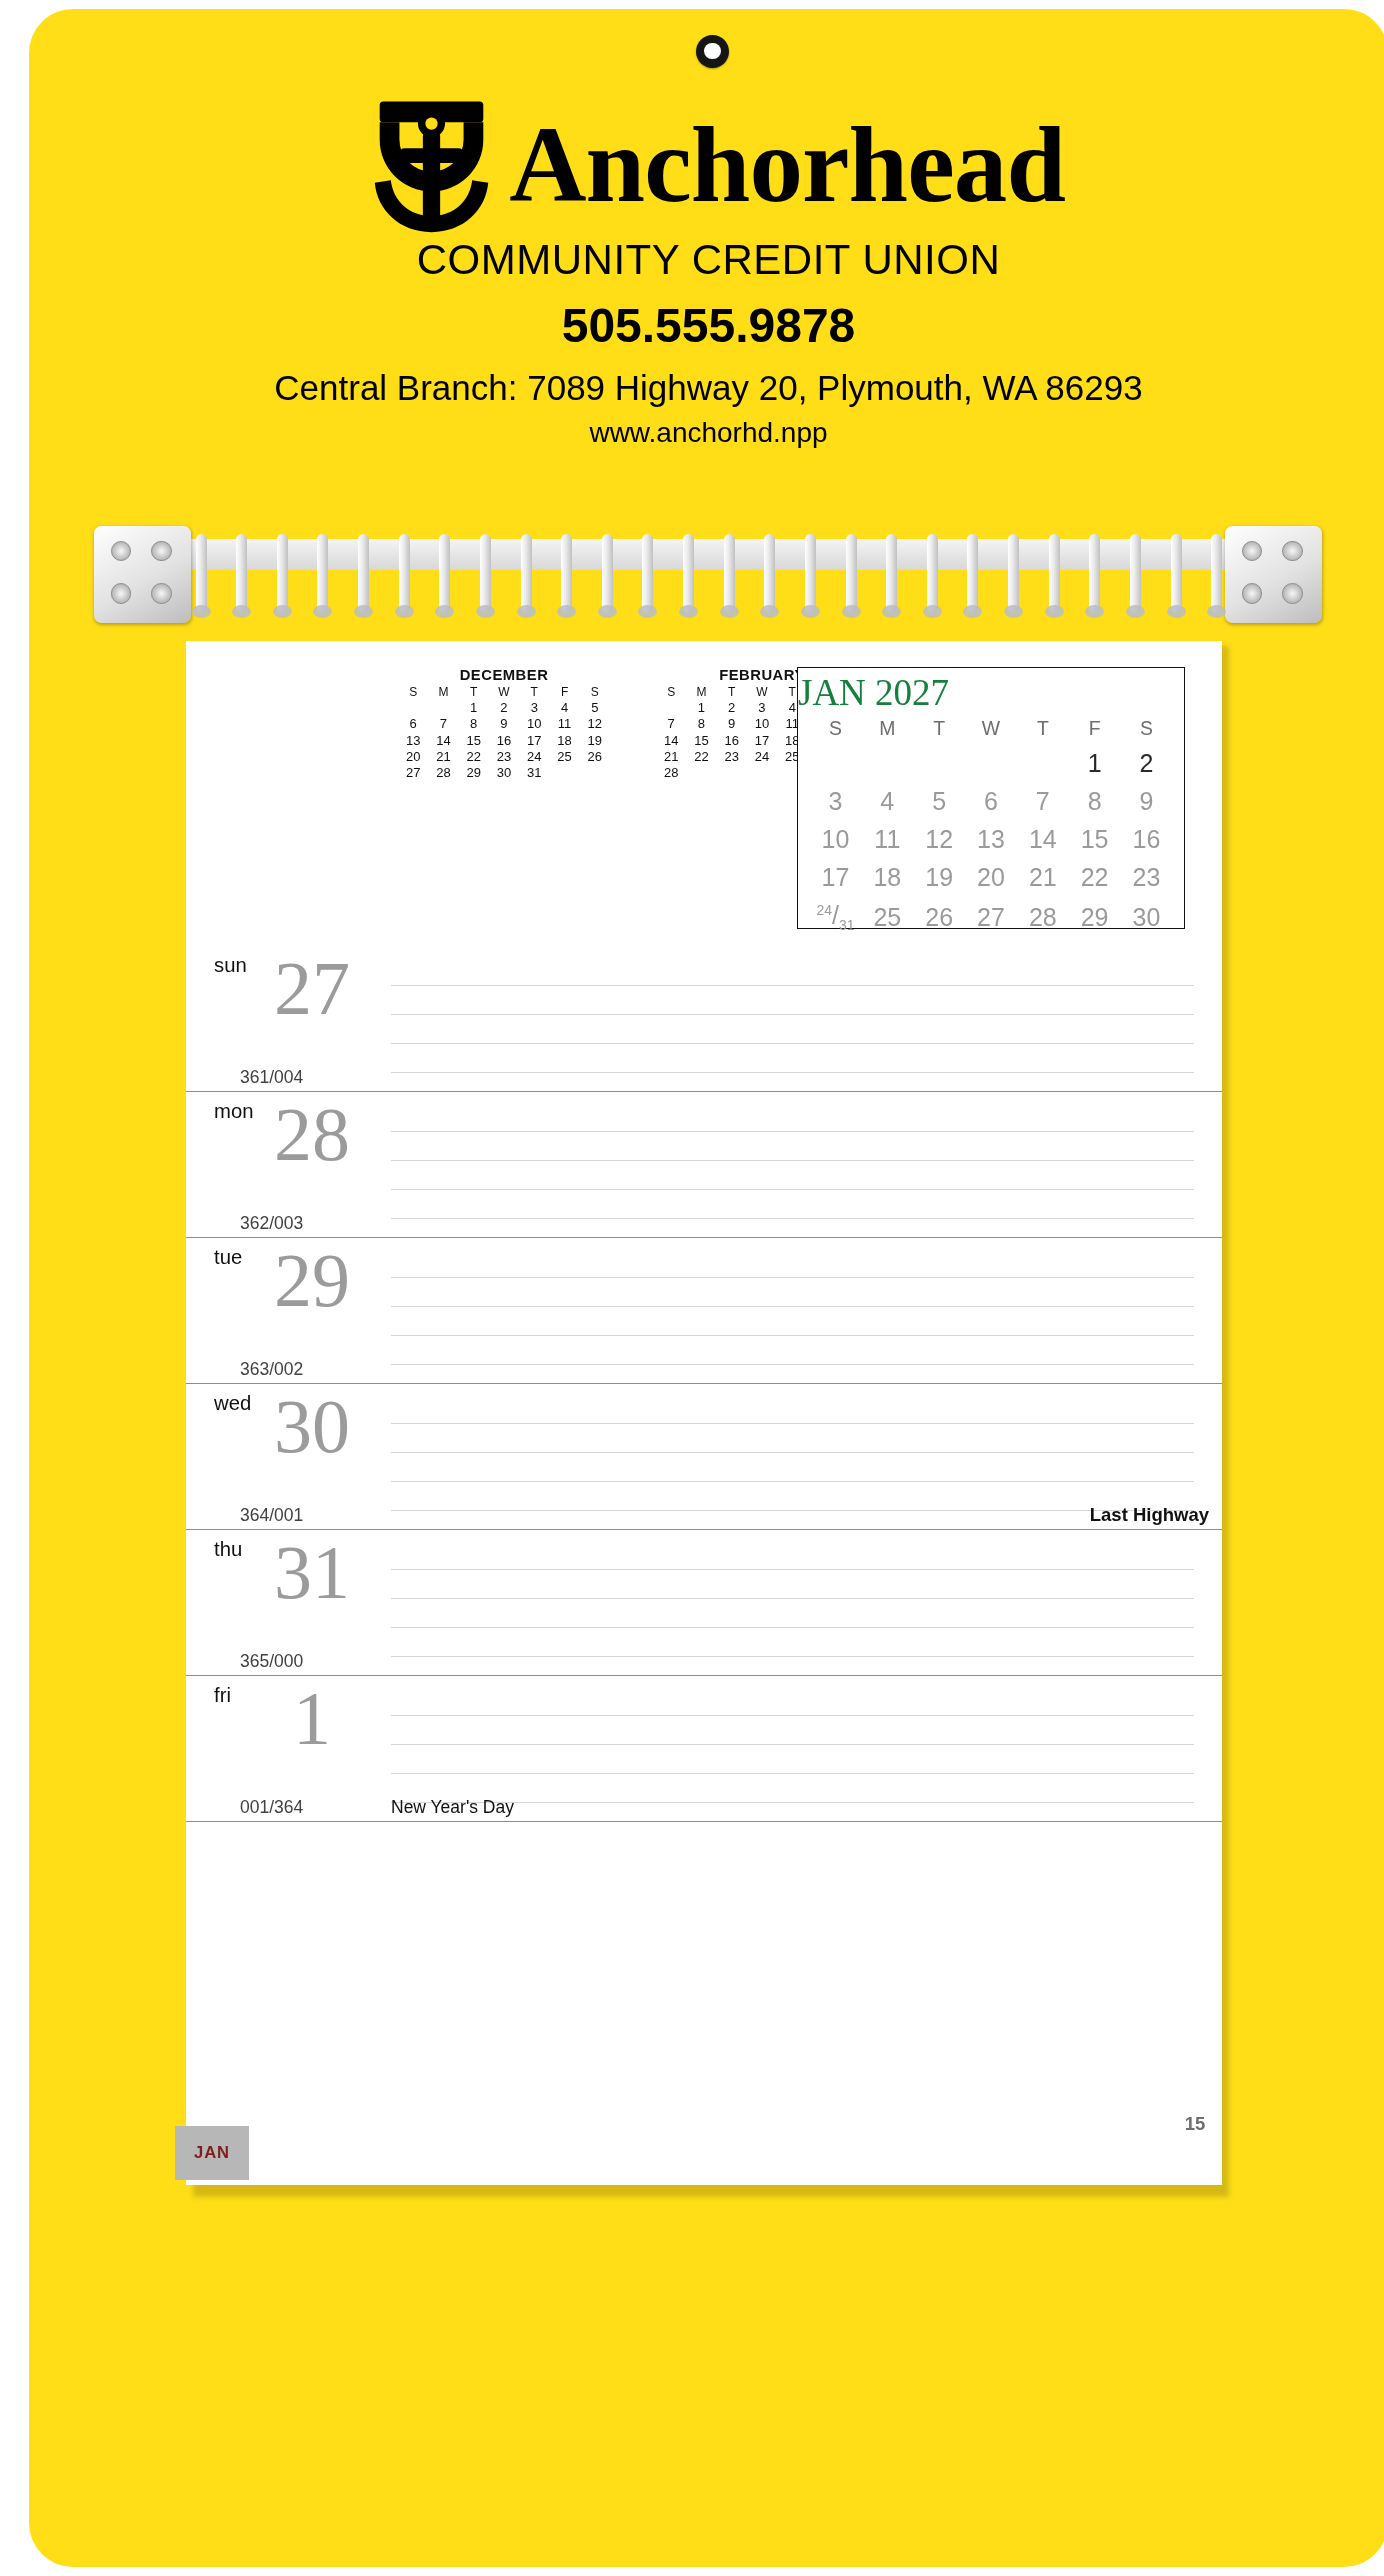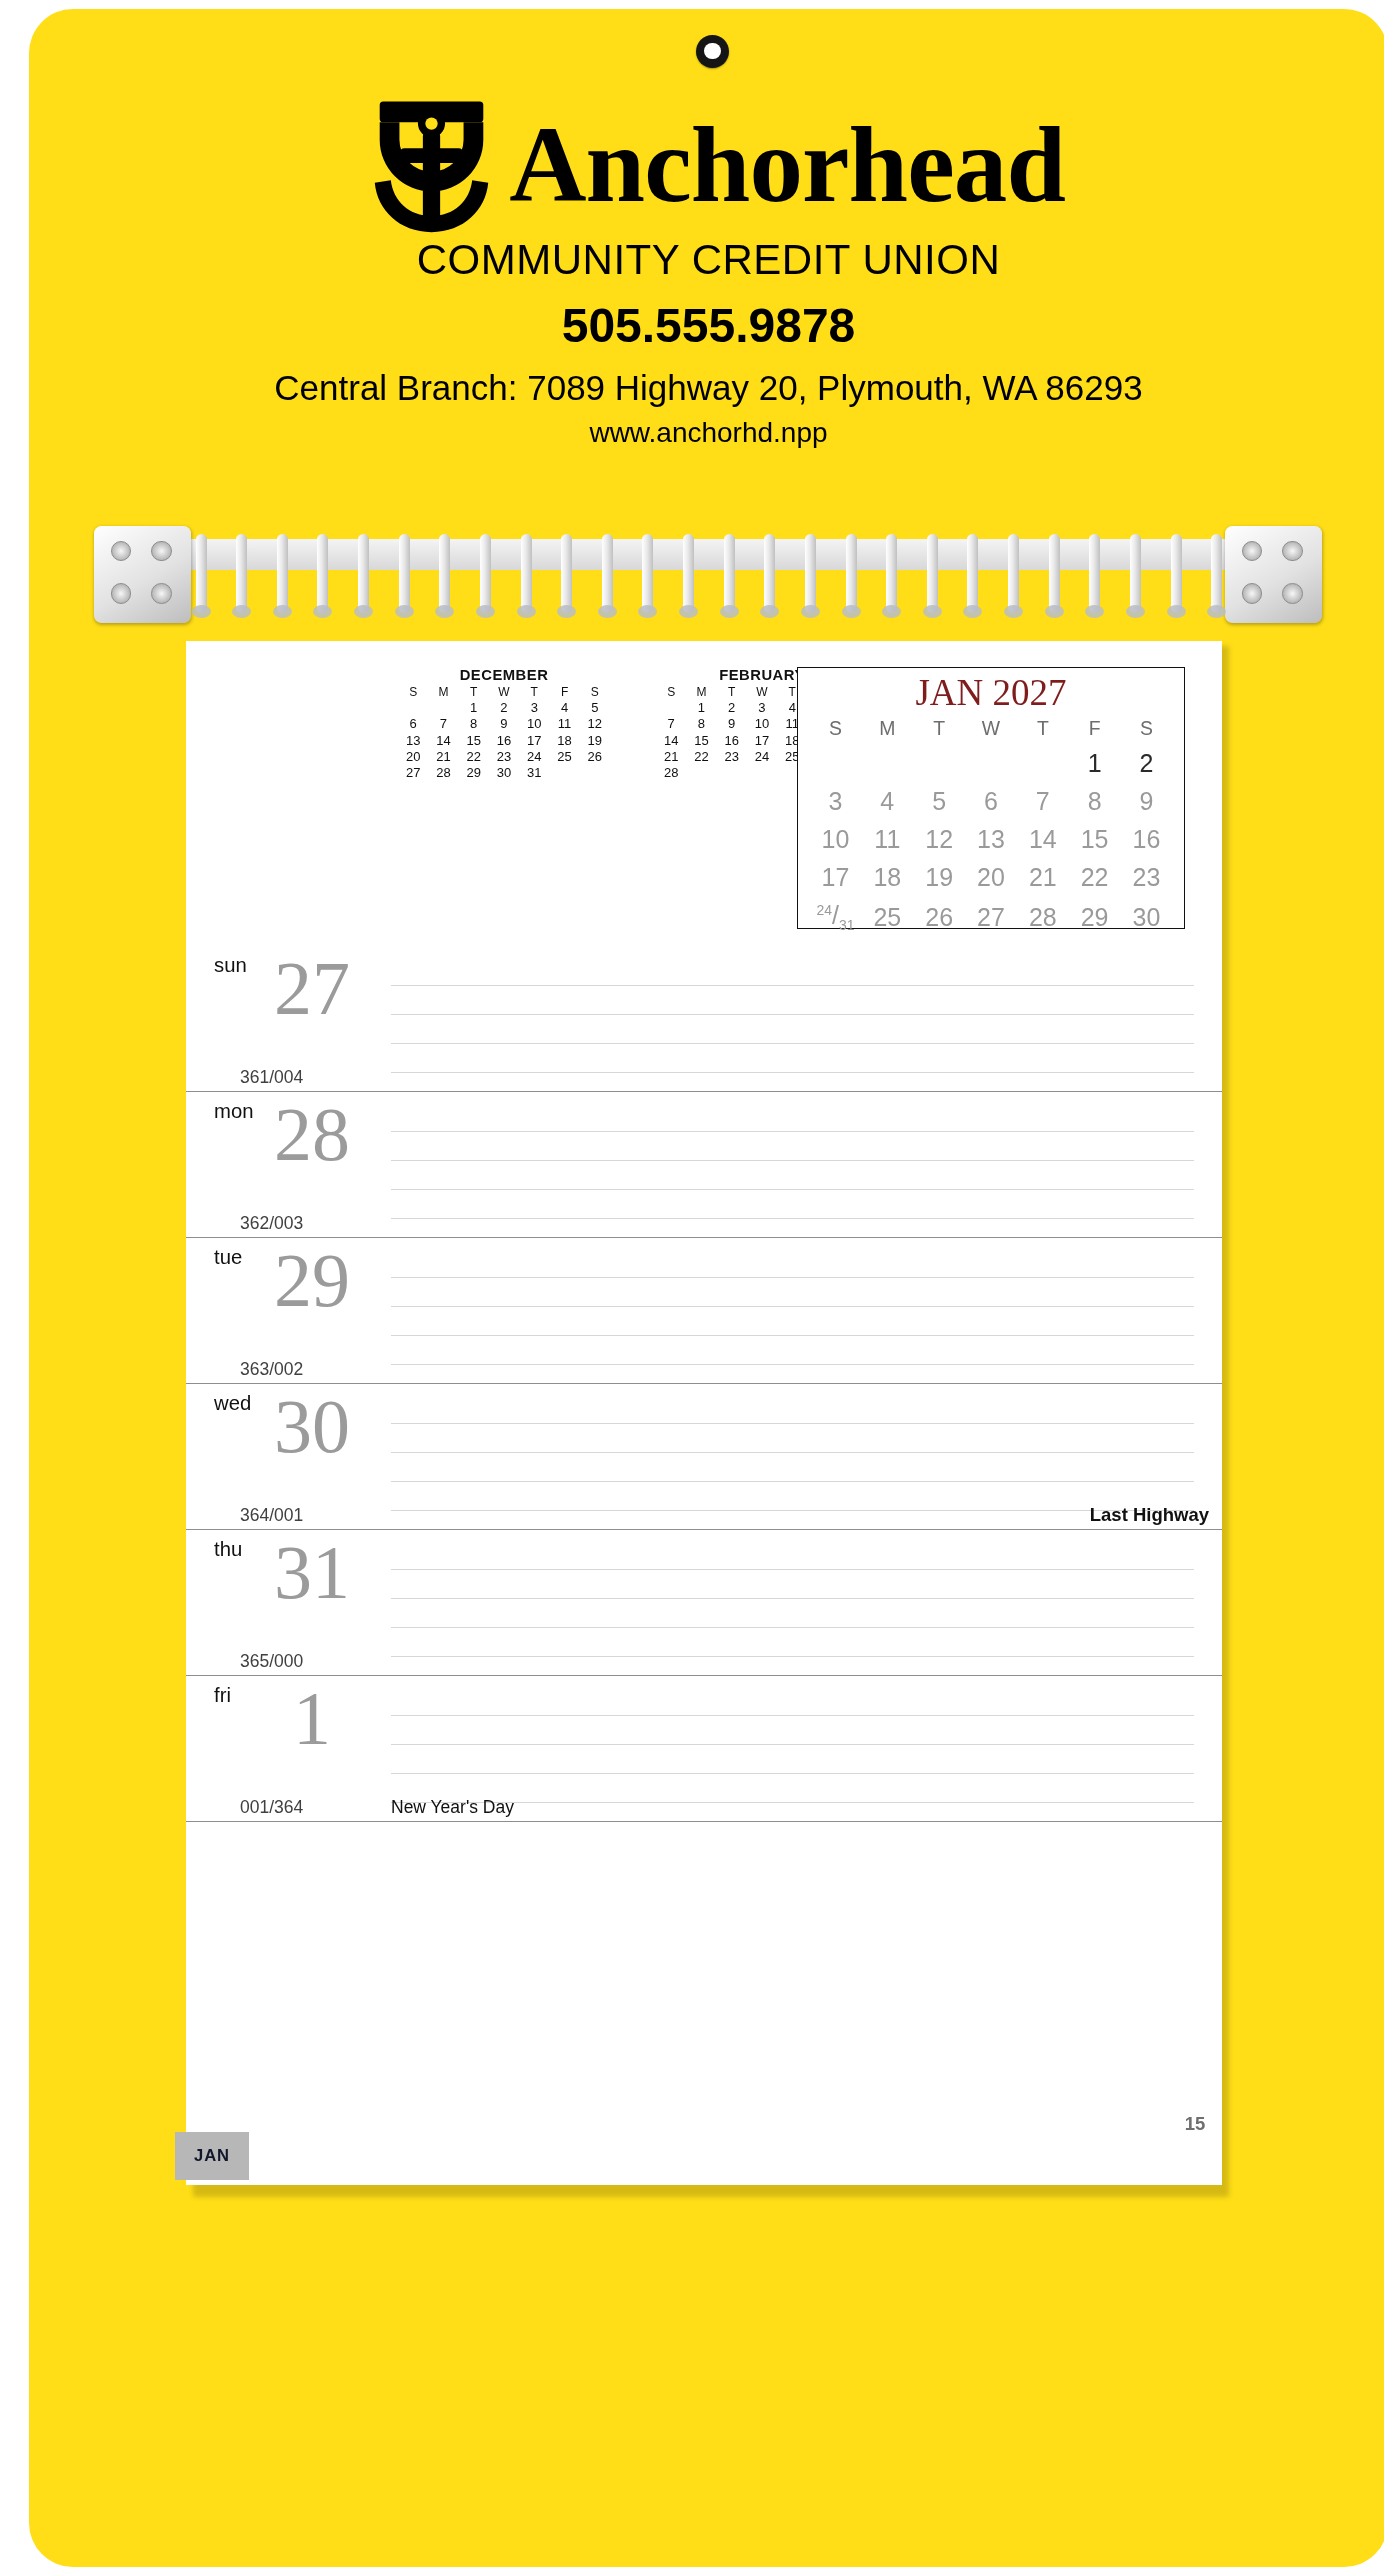--- a/index.html
+++ b/index.html
@@ -211,26 +211,26 @@
   .month-box {
     position: absolute;
     left: 611px;
     top: 26px;
     width: 386px;
     height: 260px;
     border: 1.8px solid #111;
     background: #fff;
   }
   .month-title {
-    text-align: center;
+    text-align: left;
     font-family: "Liberation Serif", serif;
     font-size: 37px;
     line-height: 1.05;
     padding-top: 5.5px;
-    color: #7f1d1d;
+    color: #15803d;
   }
   .month-box table {
     border-collapse: collapse;
     width: 94%;
     margin: 3.7px auto 0 auto;
     font-size: 25px;
     color: #9a9a9a;
   }
   .month-box th {
     font-size: 19.4px;
@@ -316,23 +316,23 @@
     left: 0;
     bottom: 0;
     width: 1036px;
     height: 57px;
   }
   .month-tab {
     position: absolute;
     left: -11px;
     bottom: 5.5px;
     width: 74px;
-    height: 48px;
+    height: 54px;
     background: #b7b7b7;
-    color: #0f172a;
+    color: #7f1d1d;
     font-size: 16.6px;
     font-weight: bold;
     letter-spacing: 0.9px;
     display: flex;
     align-items: center;
     justify-content: center;
   }
   .page-num {
     position: absolute;
     right: 16.6px;

